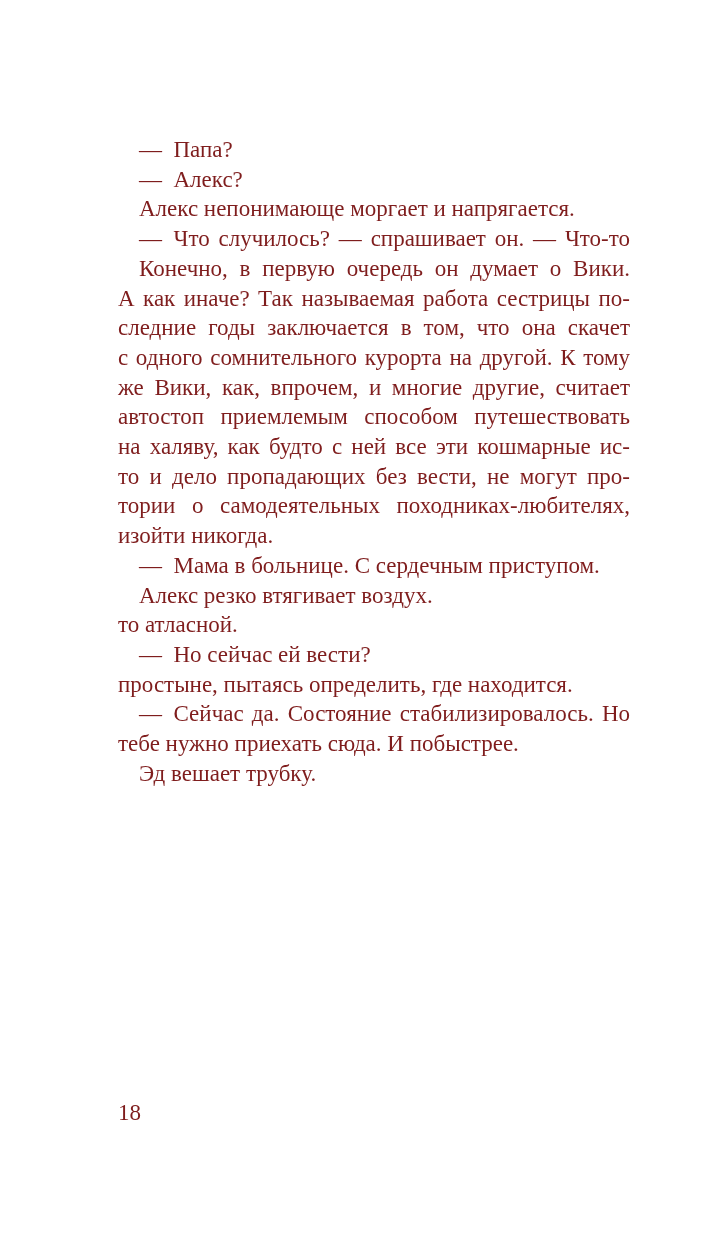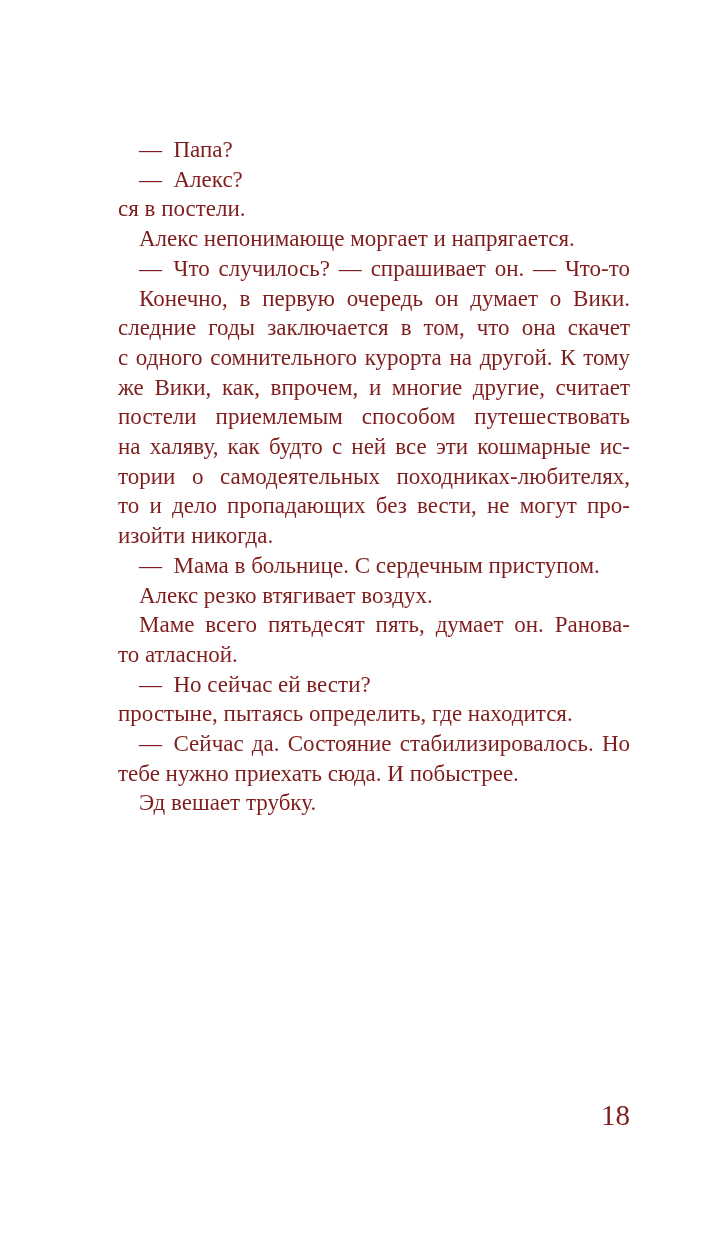--- a/index.html
+++ b/index.html
@@ -41,64 +41,63 @@
   }
   .line.fill {
     text-align: justify;
     text-align-last: justify;
   }
   .folio {
     position: absolute;
     left: 118px;
     top: 1086px;
     width: 512px;
-    text-align: right;
-    font-size: 29px;
+    text-align: left;
+    font-size: 23px;
     line-height: 1.1;
   }
 </style>
 </head>
 <body style="background: rgb(255, 255, 255);">
 
 <div class="page" style="color: #7f1d1d; margin-top: 14px;">
   <div class="text-block">
       <div class="paragraph">
         <div class="line indent">— Папа?</div>
       </div>
       <div class="paragraph">
         <div class="line indent">— Алекс?</div>
       </div>
       <div class="paragraph">
-        <div class="line">ся в постели.</div>
       </div>
       <div class="paragraph">
         <div class="line indent">Алекс непонимающе моргает и напрягается.</div>
       </div>
       <div class="paragraph">
         <div class="line indent fill">— Что случилось? — спрашивает он. — Что-то</div>
       </div>
       <div class="paragraph">
         <div class="line indent fill">Конечно, в первую очередь он думает о Вики.</div>
+        <div class="line fill">А как иначе? Так называемая работа сестрицы по-</div>
         <div class="line fill">следние годы заключается в том, что она скачет</div>
         <div class="line fill">с одного сомнительного курорта на другой. К тому</div>
         <div class="line fill">же Вики, как, впрочем, и многие другие, считает</div>
-        <div class="line fill">постели приемлемым способом путешествовать</div>
+        <div class="line fill">автостоп приемлемым способом путешествовать</div>
         <div class="line fill">на халяву, как будто с ней все эти кошмарные ис-</div>
+        <div class="line fill">то и дело пропадающих без вести, не могут про-</div>
         <div class="line fill">тории о самодеятельных походниках-любителях,</div>
-        <div class="line fill">то и дело пропадающих без вести, не могут про-</div>
         <div class="line">изойти никогда.</div>
       </div>
       <div class="paragraph">
         <div class="line indent">— Мама в больнице. С сердечным приступом.</div>
       </div>
       <div class="paragraph">
         <div class="line indent">Алекс резко втягивает воздух.</div>
       </div>
       <div class="paragraph">
-        <div class="line indent fill">Маме всего пятьдесят пять, думает он. Ранова-</div>
         <div class="line">то атласной.</div>
       </div>
       <div class="paragraph">
         <div class="line indent">— Но сейчас ей вести?</div>
       </div>
       <div class="paragraph">
         <div class="line">простыне, пытаясь определить, где находится.</div>
       </div>
       <div class="paragraph">
         <div class="line indent fill">— Сейчас да. Состояние стабилизировалось. Но</div>

